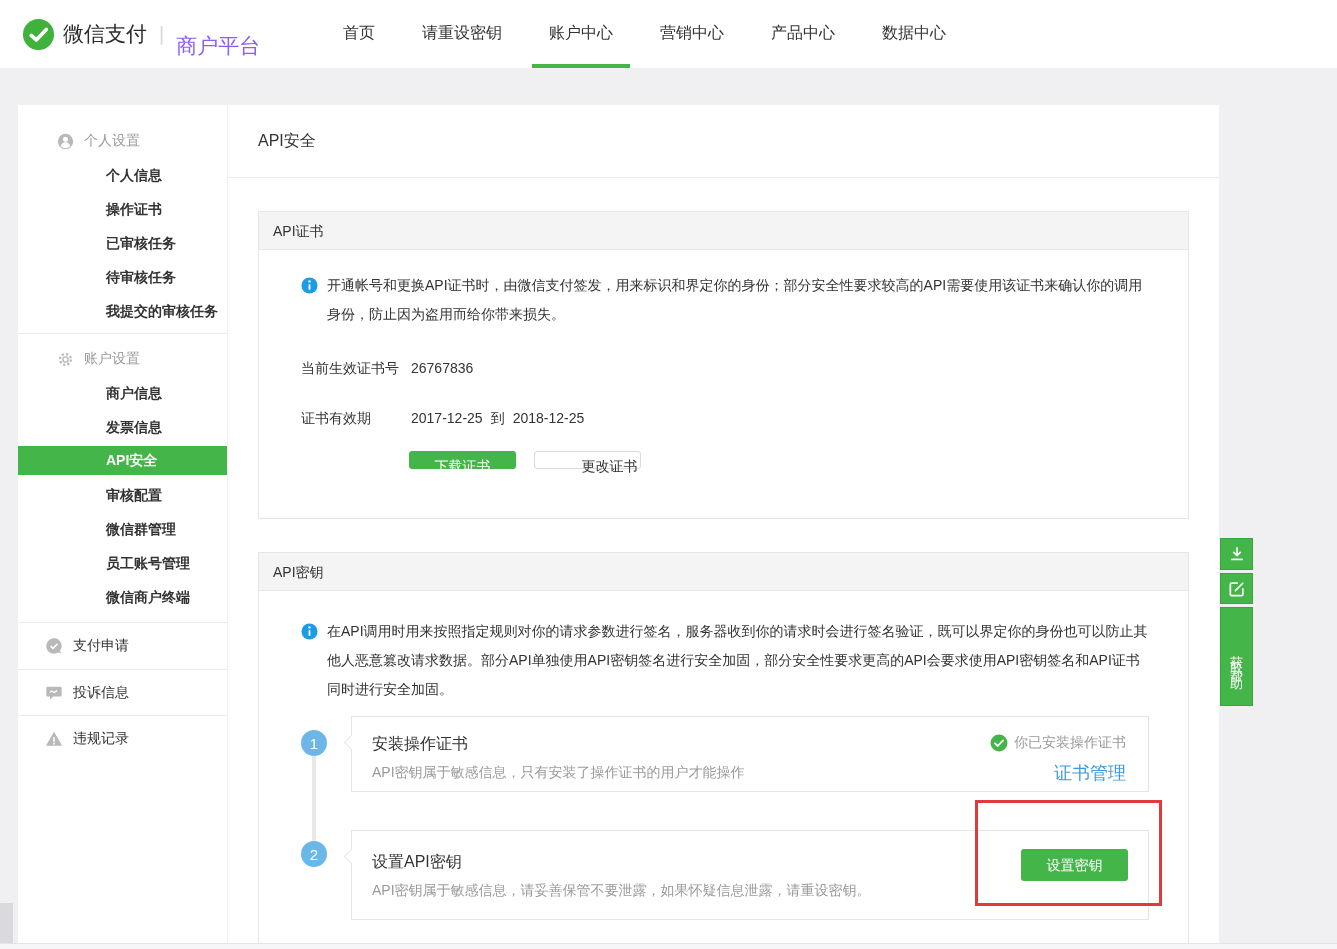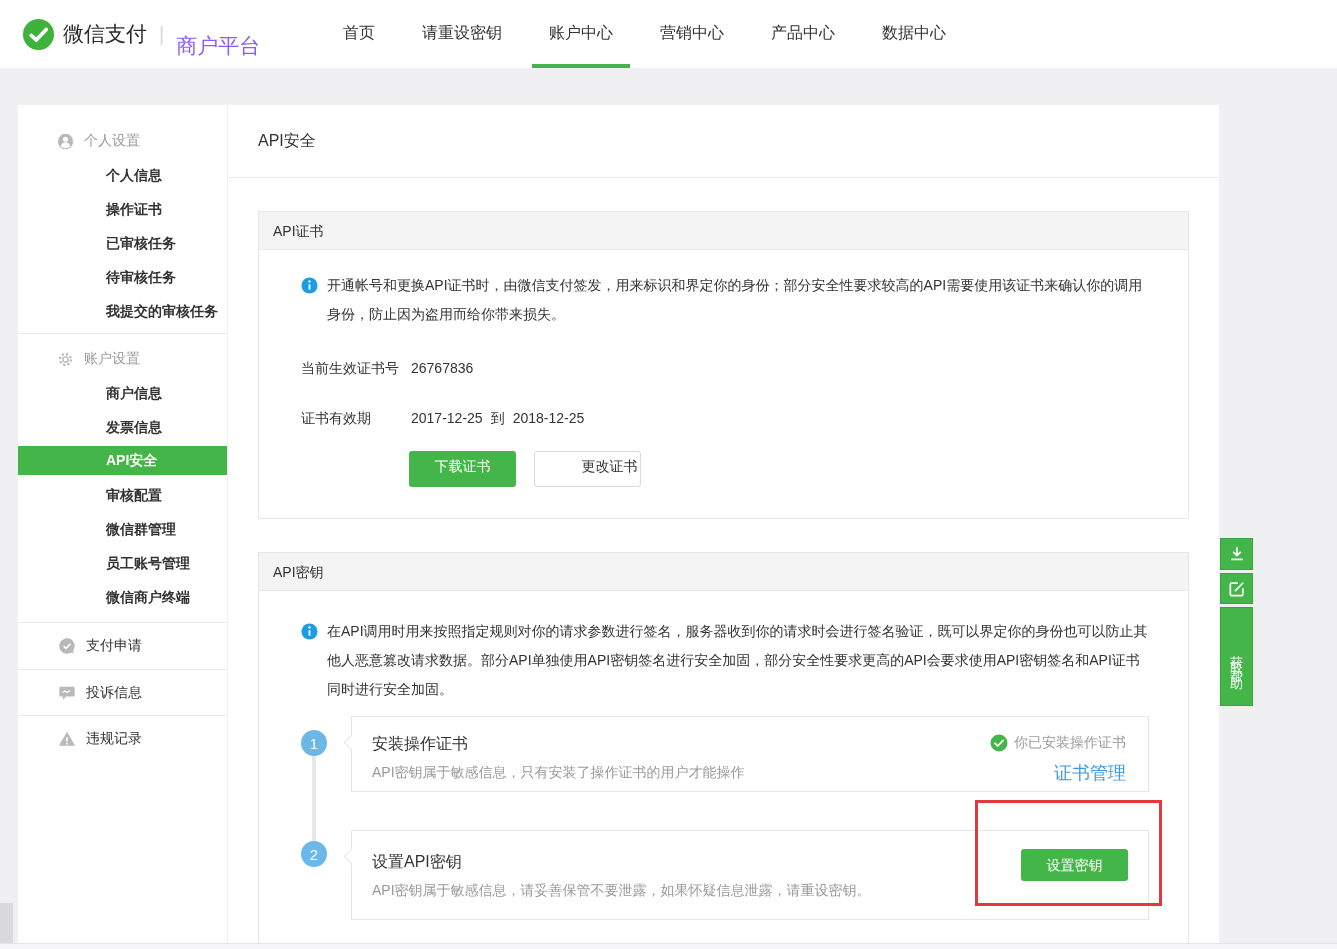--- a/index.html
+++ b/index.html
@@ -20,21 +20,21 @@
 
   
   .sidebar { position:absolute; left:18px; top:105px; width:209px; height:838px; background:#fff; font-size:14px; color:#333; padding-top:19px; }
   .side-header { height:34px; display:flex; align-items:center; gap:10px; padding-left:39px; color:#9b9b9b; }
   .side-header .icon { width:17px; height:17px; flex:none; }
   .side-item { height:34px; line-height:34px; padding-left:88px; color:#333; cursor:pointer;font-weight:bold; }
   .side-item.active { background:#44b549; color:#fff; height:29px; line-height:29px; margin:2px 0 3px; }
   .side-divider { height:1px; background:#e9e9e9; }
   .div1 { margin-top:5px; margin-bottom:8px; }
   .div2 { margin-top:8px; margin-bottom:0; }
-  .side-link { height:46px; display:flex; align-items:center; gap:10px; padding-left:40px; cursor:pointer; }
+  .side-link { height:46px; display:flex; align-items:center; gap:10px; padding-left:27px; cursor:pointer; }
   .side-link .icon { width:18px; height:18px; flex:none; }
   .side-link + .side-link { border-top:1px solid #e9e9e9; }
 
   
   .main { position:absolute; left:228px; top:105px; width:991px; height:838px; background:#fff; }
   .page-title-row { height:73px; border-bottom:1px solid #ebebeb; display:flex; align-items:center; padding-left:30px; font-size:16px; color:#333; }
   .section { margin:33px 30px 0 30px; border:1px solid #e7e7e7; background:#fff; }
   .section-header { height:38px; background:#f4f4f4; border-bottom:1px solid #e7e7e7; line-height:38px; padding-left:14px; font-size:14px; color:#333; }
   .section-body { position:relative; }
   .body-cert { height:268px; }
@@ -43,21 +43,21 @@
   .info-row { display:flex; gap:9px; margin-left:42px; margin-right:38px; line-height:29px; font-size:14px; color:#333; }
   .info-row .icon { width:17px; height:17px; flex:none; margin-top:6px; }
   .info-cert { padding-top:21px; }
   .info-key { padding-top:26px; }
 
   .kv-row { display:flex; margin-left:42px; font-size:14px; color:#333; }
   .kv-row.first { margin-top:31px; }
   .kv-row.second { margin-top:32px; }
   .kv-label { width:110px; }
   .btn-row { display:flex; gap:18px; margin:23px 0 0 150px; }
-  .btn { width:107px; height:36px; line-height:30px; text-align:center; font-size:14px; border-radius:3px; cursor:pointer; }
+  .btn { width:107px; height:18px; line-height:30px; text-align:center; font-size:14px; border-radius:3px; cursor:pointer; }
   .btn-green { background:#44b549; color:#fff; }
   .btn-plain { background:#fff; border:1px solid #d9d9d9; color:#333; line-height:28px;padding-left:44px; }
 
   
   .steps { position:relative; margin:12px 0 0 42px; }
   .connector { position:absolute; left:11px; top:40px; width:4px; height:86px; background:#e8e8e8; }
   .step-row { display:flex; position:relative; z-index:2; }
   .step-row.second { margin-top:38px; }
   .circle { width:26px; height:26px; border-radius:50%; background:#6bb8e8; color:#fff; font-size:15px; display:flex; align-items:center; justify-content:center; flex:none; }
   .c1 { margin-top:14px; }

